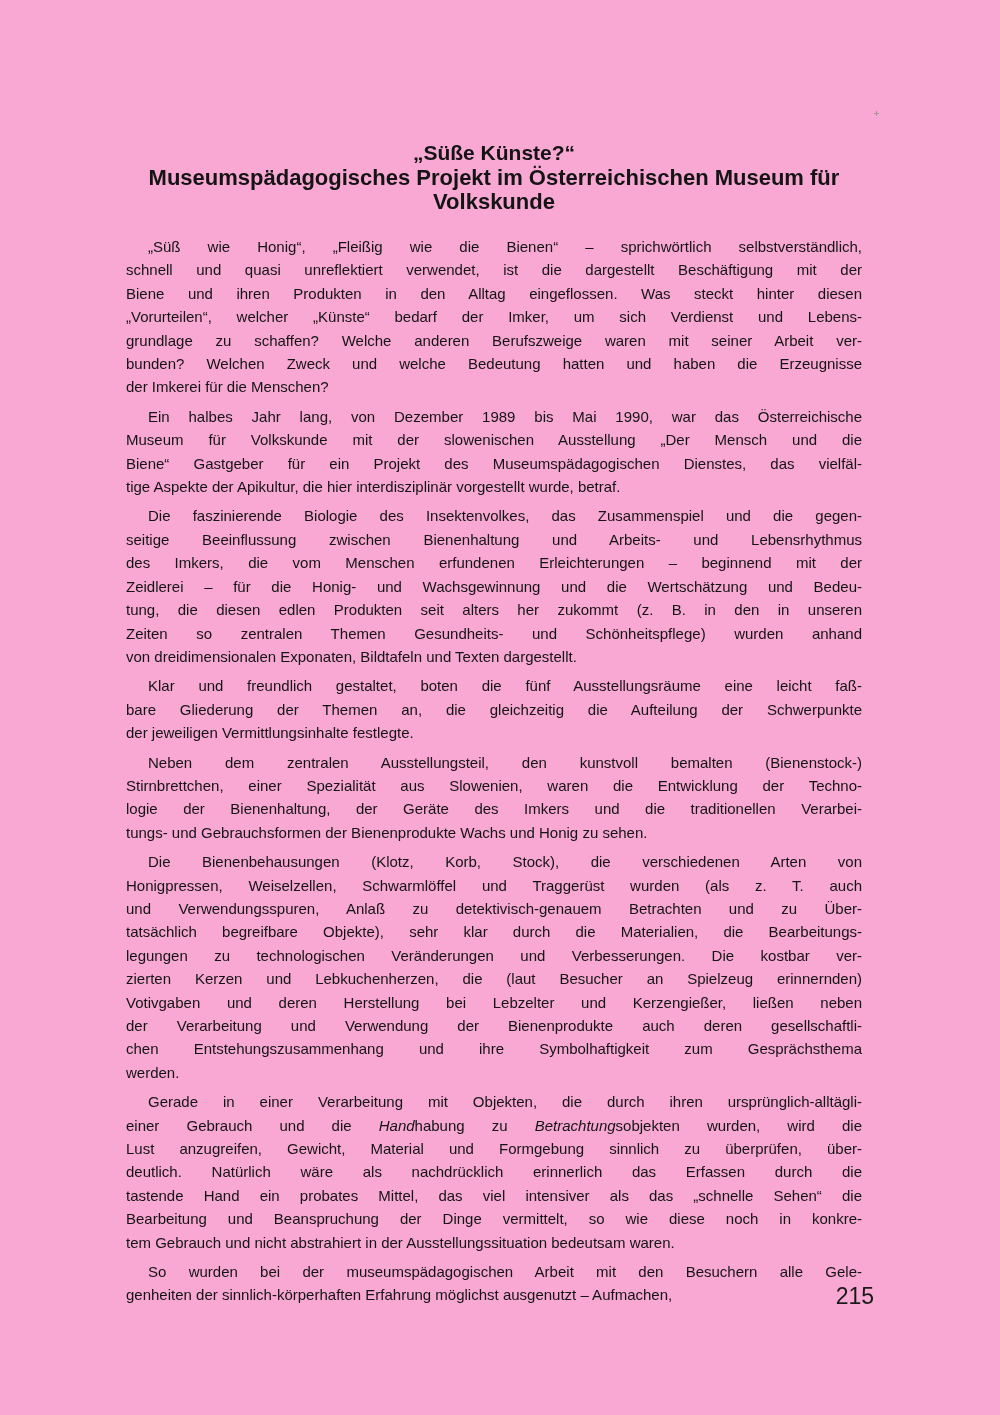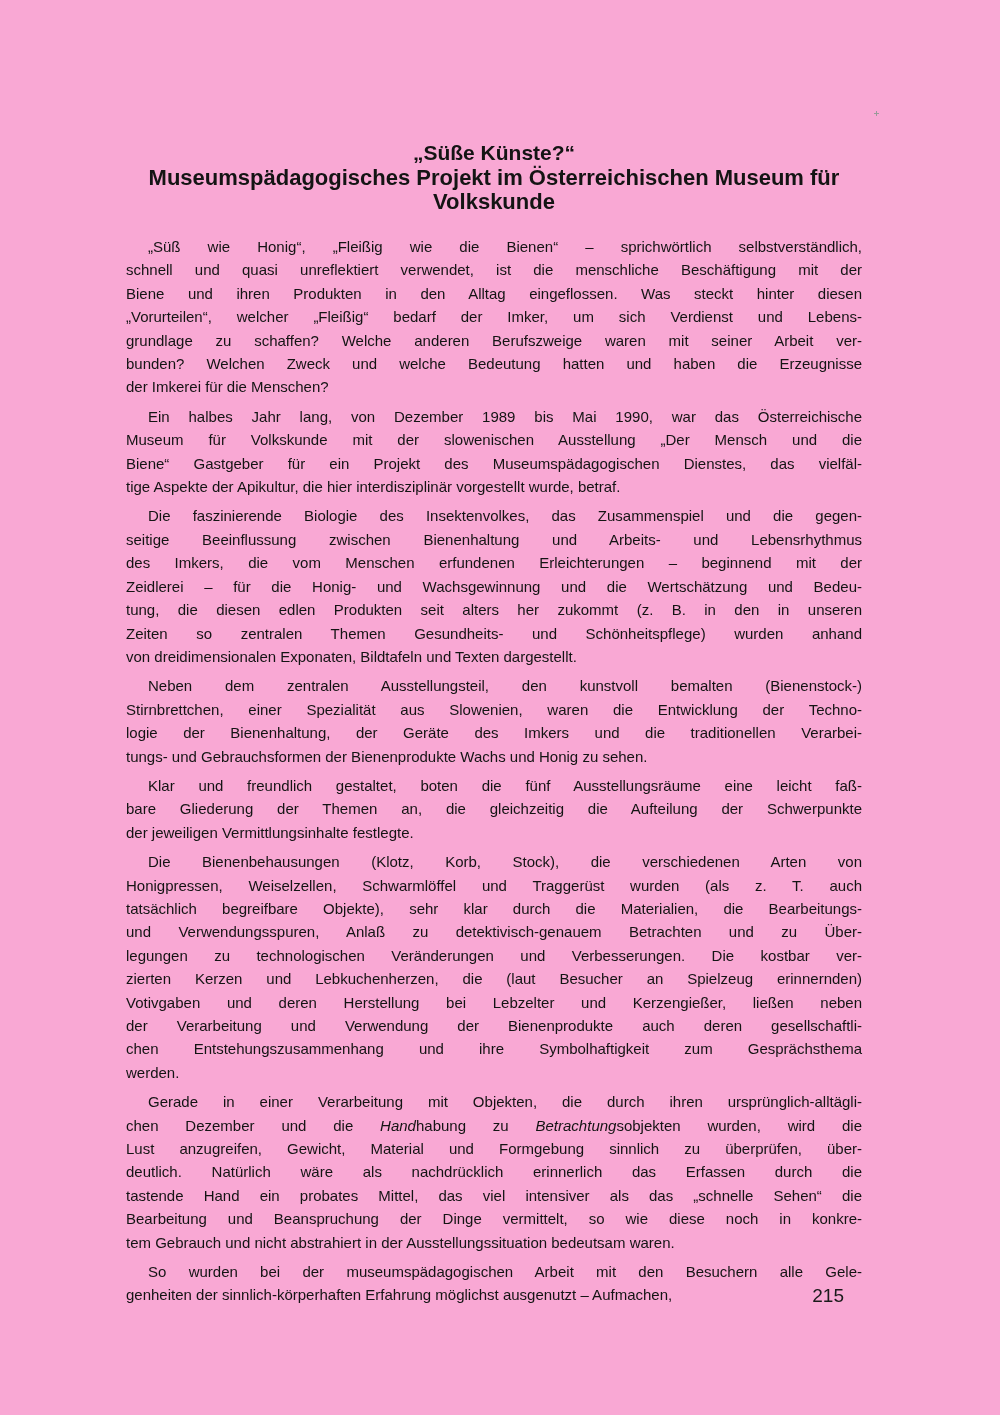--- a/index.html
+++ b/index.html
@@ -41,22 +41,22 @@
     text-align: justify;
     text-align-last: justify;
     white-space: normal;
   }
   .line.first { text-indent: 22px; }
   .line.lastline { text-align-last: left; }
   .line i { font-style: italic; }
   .pagenum {
     position: absolute;
     top: 1283px;
-    right: 156px;
-    font-size: 19px;
+    right: 126px;
+    font-size: 23px;
     line-height: 26px;
     color: #1a1a1a;
   }
   
   .speck { position: absolute; left: 874px; top: 111px; width: 5px; height: 5px; }
   .speck::before {
     content: ""; position: absolute; left: 0; top: 2px; width: 5px; height: 1px; background: #9a9a9a;
   }
   .speck::after {
     content: ""; position: absolute; left: 2px; top: 0; width: 1px; height: 5px; background: #9a9a9a;
@@ -66,68 +66,68 @@
 <body>
 
 <div class="page">
   <span class="speck"></span>
   <div class="textblock">
     <div class="title">„Süße Künste?“</div>
     <div class="subtitle">Museumspädagogisches Projekt im Österreichischen Museum für Volkskunde</div>
     <div class="body-text">
         <div class="paragraph">
           <div class="line first"><span>„Süß wie Honig“, „Fleißig wie die Bienen“ – sprichwörtlich selbstverständlich,</span></div>
-          <div class="line"><span>schnell und quasi unreflektiert verwendet, ist die menschliche Beschäftigung mit der</span></div>
+          <div class="line"><span>schnell und quasi unreflektiert verwendet, ist die dargestellt Beschäftigung mit der</span></div>
           <div class="line"><span>Biene und ihren Produkten in den Alltag eingeflossen. Was steckt hinter diesen</span></div>
-          <div class="line"><span>„Vorurteilen“, welcher „Fleißig“ bedarf der Imker, um sich Verdienst und Lebens-</span></div>
+          <div class="line"><span>„Vorurteilen“, welcher „Künste“ bedarf der Imker, um sich Verdienst und Lebens-</span></div>
           <div class="line"><span>grundlage zu schaffen? Welche anderen Berufszweige waren mit seiner Arbeit ver-</span></div>
           <div class="line"><span>bunden? Welchen Zweck und welche Bedeutung hatten und haben die Erzeugnisse</span></div>
           <div class="line lastline"><span>der Imkerei für die Menschen?</span></div>
         </div>
         <div class="paragraph">
           <div class="line first"><span>Ein halbes Jahr lang, von Dezember 1989 bis Mai 1990, war das Österreichische</span></div>
           <div class="line"><span>Museum für Volkskunde mit der slowenischen Ausstellung „Der Mensch und die</span></div>
           <div class="line"><span>Biene“ Gastgeber für ein Projekt des Museumspädagogischen Dienstes, das vielfäl-</span></div>
           <div class="line lastline"><span>tige Aspekte der Apikultur, die hier interdisziplinär vorgestellt wurde, betraf.</span></div>
         </div>
         <div class="paragraph">
           <div class="line first"><span>Die faszinierende Biologie des Insektenvolkes, das Zusammenspiel und die gegen-</span></div>
           <div class="line"><span>seitige Beeinflussung zwischen Bienenhaltung und Arbeits- und Lebensrhythmus</span></div>
           <div class="line"><span>des Imkers, die vom Menschen erfundenen Erleichterungen – beginnend mit der</span></div>
           <div class="line"><span>Zeidlerei – für die Honig- und Wachsgewinnung und die Wertschätzung und Bedeu-</span></div>
           <div class="line"><span>tung, die diesen edlen Produkten seit alters her zukommt (z. B. in den in unseren</span></div>
           <div class="line"><span>Zeiten so zentralen Themen Gesundheits- und Schönheitspflege) wurden anhand</span></div>
           <div class="line lastline"><span>von dreidimensionalen Exponaten, Bildtafeln und Texten dargestellt.</span></div>
         </div>
         <div class="paragraph">
+          <div class="line first"><span>Klar und freundlich gestaltet, boten die fünf Ausstellungsräume eine leicht faß-</span></div>
+          <div class="line"><span>bare Gliederung der Themen an, die gleichzeitig die Aufteilung der Schwerpunkte</span></div>
+          <div class="line lastline"><span>der jeweiligen Vermittlungsinhalte festlegte.</span></div>
+        </div>
+        <div class="paragraph">
           <div class="line first"><span>Neben dem zentralen Ausstellungsteil, den kunstvoll bemalten (Bienenstock-)</span></div>
           <div class="line"><span>Stirnbrettchen, einer Spezialität aus Slowenien, waren die Entwicklung der Techno-</span></div>
           <div class="line"><span>logie der Bienenhaltung, der Geräte des Imkers und die traditionellen Verarbei-</span></div>
           <div class="line lastline"><span>tungs- und Gebrauchsformen der Bienenprodukte Wachs und Honig zu sehen.</span></div>
         </div>
         <div class="paragraph">
-          <div class="line first"><span>Klar und freundlich gestaltet, boten die fünf Ausstellungsräume eine leicht faß-</span></div>
-          <div class="line"><span>bare Gliederung der Themen an, die gleichzeitig die Aufteilung der Schwerpunkte</span></div>
-          <div class="line lastline"><span>der jeweiligen Vermittlungsinhalte festlegte.</span></div>
-        </div>
-        <div class="paragraph">
           <div class="line first"><span>Die Bienenbehausungen (Klotz, Korb, Stock), die verschiedenen Arten von</span></div>
           <div class="line"><span>Honigpressen, Weiselzellen, Schwarmlöffel und Traggerüst wurden (als z. T. auch</span></div>
+          <div class="line"><span>und Verwendungsspuren, Anlaß zu detektivisch-genauem Betrachten und zu Über-</span></div>
           <div class="line"><span>tatsächlich begreifbare Objekte), sehr klar durch die Materialien, die Bearbeitungs-</span></div>
-          <div class="line"><span>und Verwendungsspuren, Anlaß zu detektivisch-genauem Betrachten und zu Über-</span></div>
           <div class="line"><span>legungen zu technologischen Veränderungen und Verbesserungen. Die kostbar ver-</span></div>
           <div class="line"><span>zierten Kerzen und Lebkuchenherzen, die (laut Besucher an Spielzeug erinnernden)</span></div>
           <div class="line"><span>Votivgaben und deren Herstellung bei Lebzelter und Kerzengießer, ließen neben</span></div>
           <div class="line"><span>der Verarbeitung und Verwendung der Bienenprodukte auch deren gesellschaftli-</span></div>
           <div class="line"><span>chen Entstehungszusammenhang und ihre Symbolhaftigkeit zum Gesprächsthema</span></div>
           <div class="line lastline"><span>werden.</span></div>
         </div>
         <div class="paragraph">
           <div class="line first"><span>Gerade in einer Verarbeitung mit Objekten, die durch ihren ursprünglich-alltägli-</span></div>
-          <div class="line"><span>chen Dezember und die </span><i>Hand</i><span>habung zu </span><i>Betrachtung</i><span>sobjekten wurden, wird die</span></div>
+          <div class="line"><span>einer Gebrauch und die </span><i>Hand</i><span>habung zu </span><i>Betrachtung</i><span>sobjekten wurden, wird die</span></div>
           <div class="line"><span>Lust anzugreifen, Gewicht, Material und Formgebung sinnlich zu überprüfen, über-</span></div>
           <div class="line"><span>deutlich. Natürlich wäre als nachdrücklich erinnerlich das Erfassen durch die</span></div>
           <div class="line"><span>tastende Hand ein probates Mittel, das viel intensiver als das „schnelle Sehen“ die</span></div>
           <div class="line"><span>Bearbeitung und Beanspruchung der Dinge vermittelt, so wie diese noch in konkre-</span></div>
           <div class="line lastline"><span>tem Gebrauch und nicht abstrahiert in der Ausstellungssituation bedeutsam waren.</span></div>
         </div>
         <div class="paragraph">
           <div class="line first"><span>So wurden bei der museumspädagogischen Arbeit mit den Besuchern alle Gele-</span></div>
           <div class="line lastline"><span>genheiten der sinnlich-körperhaften Erfahrung möglichst ausgenutzt – Aufmachen,</span></div>
         </div>

